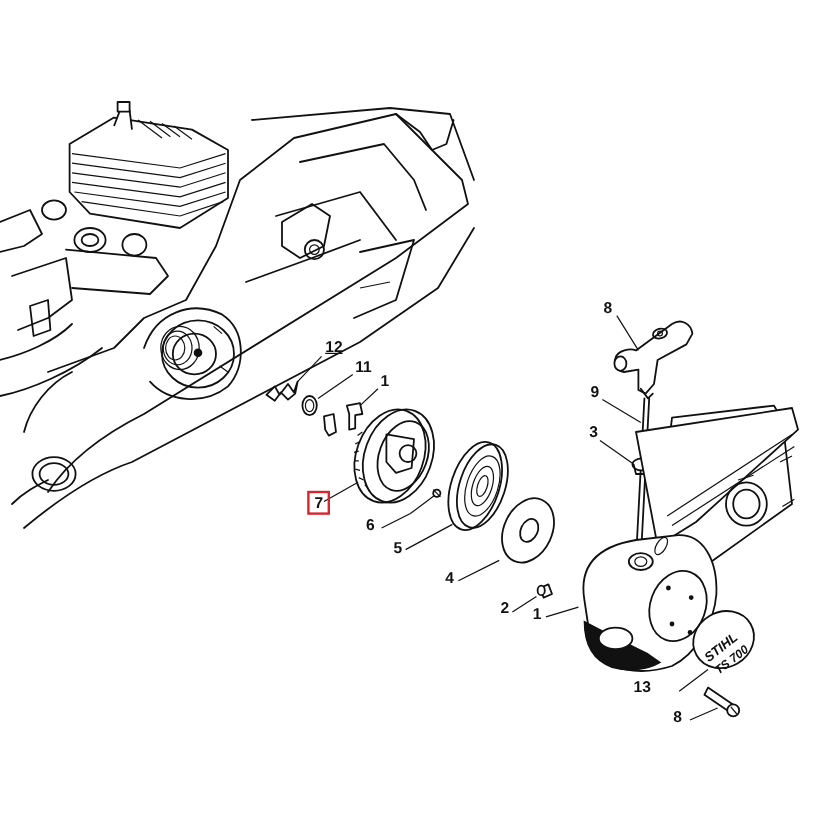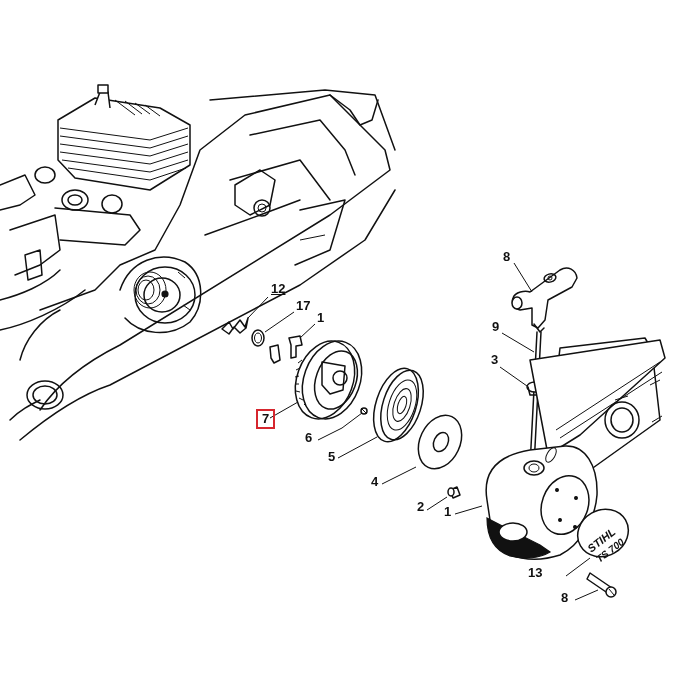--- a/index.html
+++ b/index.html
@@ -219,18 +219,18 @@
       <div class="callout-num" style="left: 444px; top: 505px;">1</div>
       <div class="callout-num" style="left: 417px; top: 500px;">2</div>
       <div class="callout-num" style="left: 491px; top: 353px;">3</div>
       <div class="callout-num" style="left: 371px; top: 475px;">4</div>
       <div class="callout-num" style="left: 328px; top: 450px;">5</div>
       <div class="callout-num" style="left: 305px; top: 431px;">6</div>
       <div class="callout-num boxed" style="left: 256px; top: 409px; border-color: rgb(214, 38, 46);">7</div>
       <div class="callout-num" style="left: 503px; top: 250px;">8</div>
       <div class="callout-num" style="left: 492px; top: 320px;">9</div>
       <div class="callout-num" style="left: 317px; top: 311px;">1</div>
-      <div class="callout-num" style="left: 296px; top: 299px;">17</div>
+      <div class="callout-num" style="left: 296px; top: 299px;">11</div>
       <div class="callout-num" style="left: 271px; top: 282px; text-decoration: underline;">12</div>
       <div class="callout-num" style="left: 528px; top: 566px;">13</div>
       <div class="callout-num" style="left: 561px; top: 591px;">8</div>
     </div>
 </div>
 
 </body></html>

